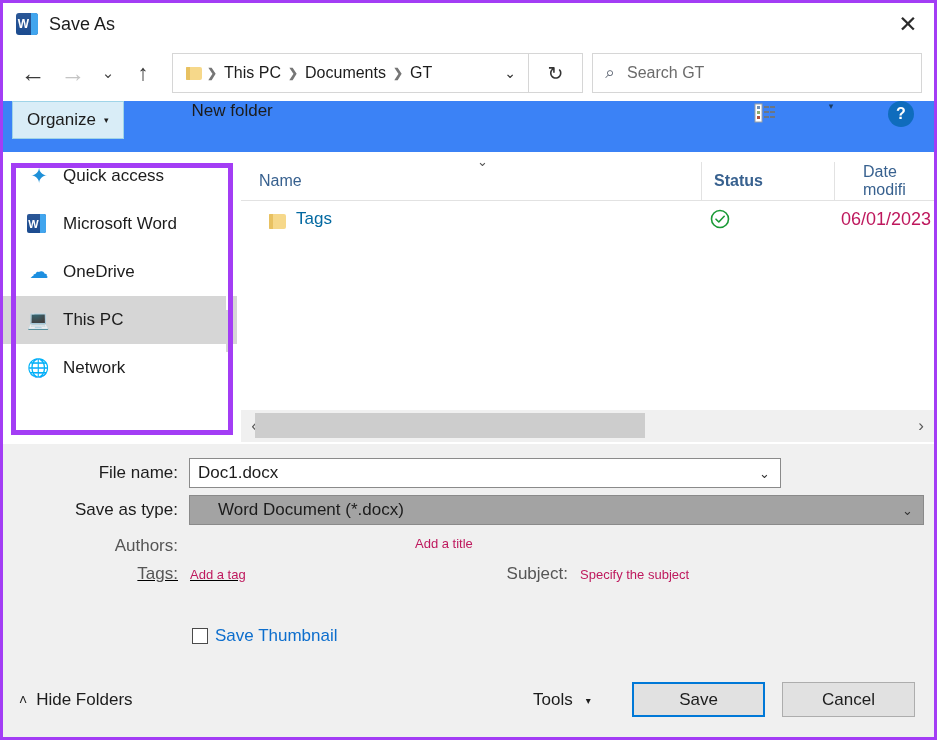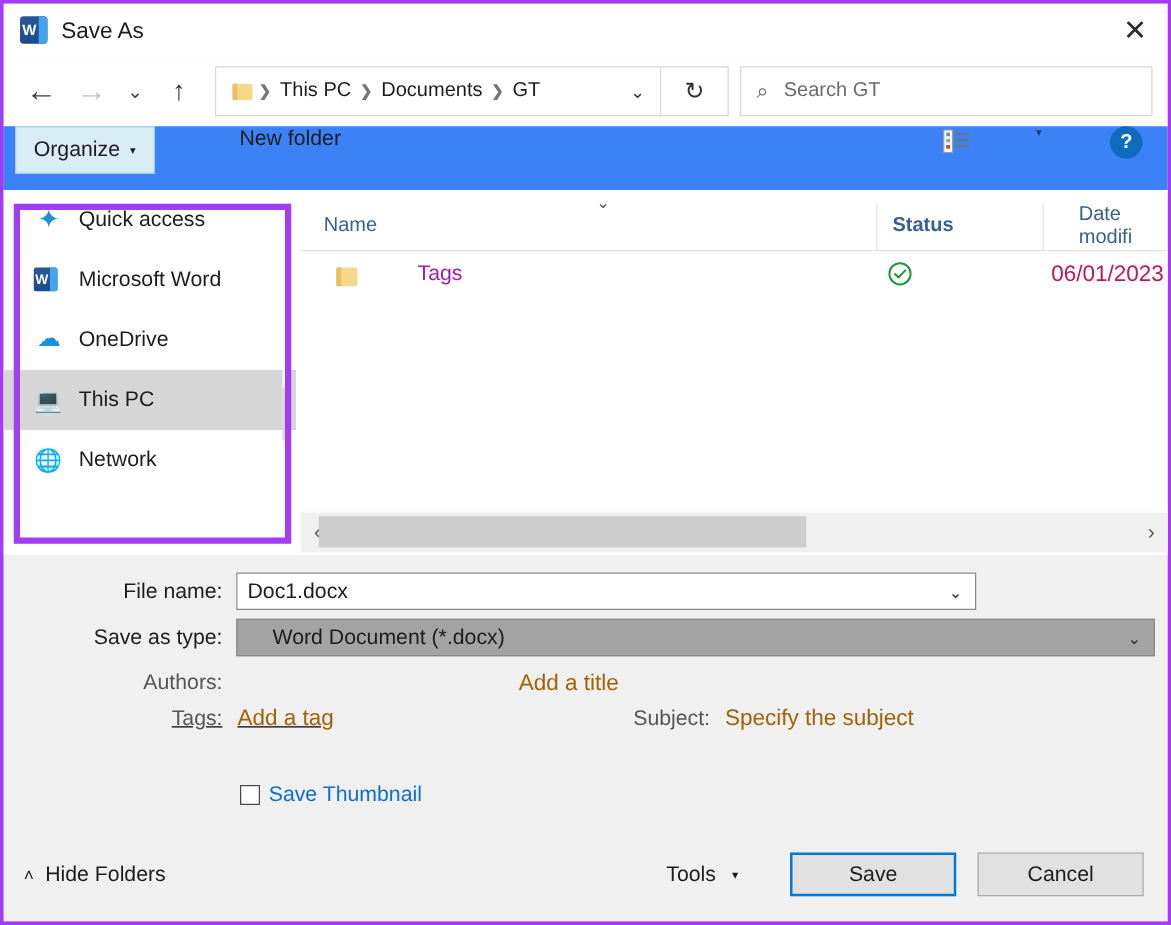--- a/index.html
+++ b/index.html
@@ -161,21 +161,21 @@
   .colh.date{left:593px;padding-left:28px;border-left:1px solid #e2e2e2;}
   .filerow{position:absolute;left:0;top:52px;right:0;height:38px;}
   .fr-folder{
     position:absolute;left:28px;top:10px;width:17px;height:15px;background:#f6d88a;
     border-radius:1px 2px 2px 1px;
   }
   .fr-folder:after{
     content:"";position:absolute;left:0;top:0;width:4px;height:15px;background:#e8c161;
     border-radius:1px 0 0 1px;
   }
-  .fr-name{position:absolute;left:55px;top:5px;font-size:17px;color:#a21caf;margin-left:38px;}
+  .fr-name{position:absolute;left:55px;top:5px;font-size:17px;color:#0369a1;}
   .fr-status{position:absolute;left:468px;top:4px;width:22px;height:22px;}
   .fr-date{position:absolute;left:600px;top:5px;font-size:18px;color:#be185d;white-space:nowrap;}
 
   .hscroll{
     position:absolute;left:238px;top:257px;right:0;height:32px;background:#f0f0f0;
     border-top:1px solid #fff;
   }
   .hs-arrow{
     position:absolute;top:0;height:32px;width:26px;display:flex;align-items:center;
     justify-content:center;font-size:17px;color:#5a5a5a;
@@ -192,21 +192,21 @@
   .combo{
     border:1px solid #8a8a8a;box-sizing:border-box;display:flex;align-items:center;
     height:30px;
   }
   .combo.white{background:#fff;}
   .combo.gray{background:#a3a3a3;padding-left:20px;}
   .combo .val{font-size:17px;color:#1c1c1c;padding-left:8px;}
   .combo .car{margin-left:auto;margin-right:10px;font-size:13px;color:#333;}
 
   .meta-label{font-size:17px;color:#555;text-align:right;}
-  .meta-link{font-size:18px;color:#a16207;text-align:center;}
+  .meta-link{font-size:13px;color:#be185d;text-align:center;}
 
   .thumbrow{position:absolute;left:189px;top:182px;display:flex;align-items:center;gap:7px;}
   .cbox{width:16px;height:16px;border:1px solid #4a4a4a;background:#fff;box-sizing:border-box;}
   .thumblabel{font-size:17px;color:#0d6ecd;}
 
   .hidefolders{
     position:absolute;left:16px;top:246px;display:flex;align-items:center;gap:9px;
   }
   .hf-caret{font-size:14px;color:#1c1c1c;}
   .hf-label{font-size:17px;color:#1c1c1c;}

